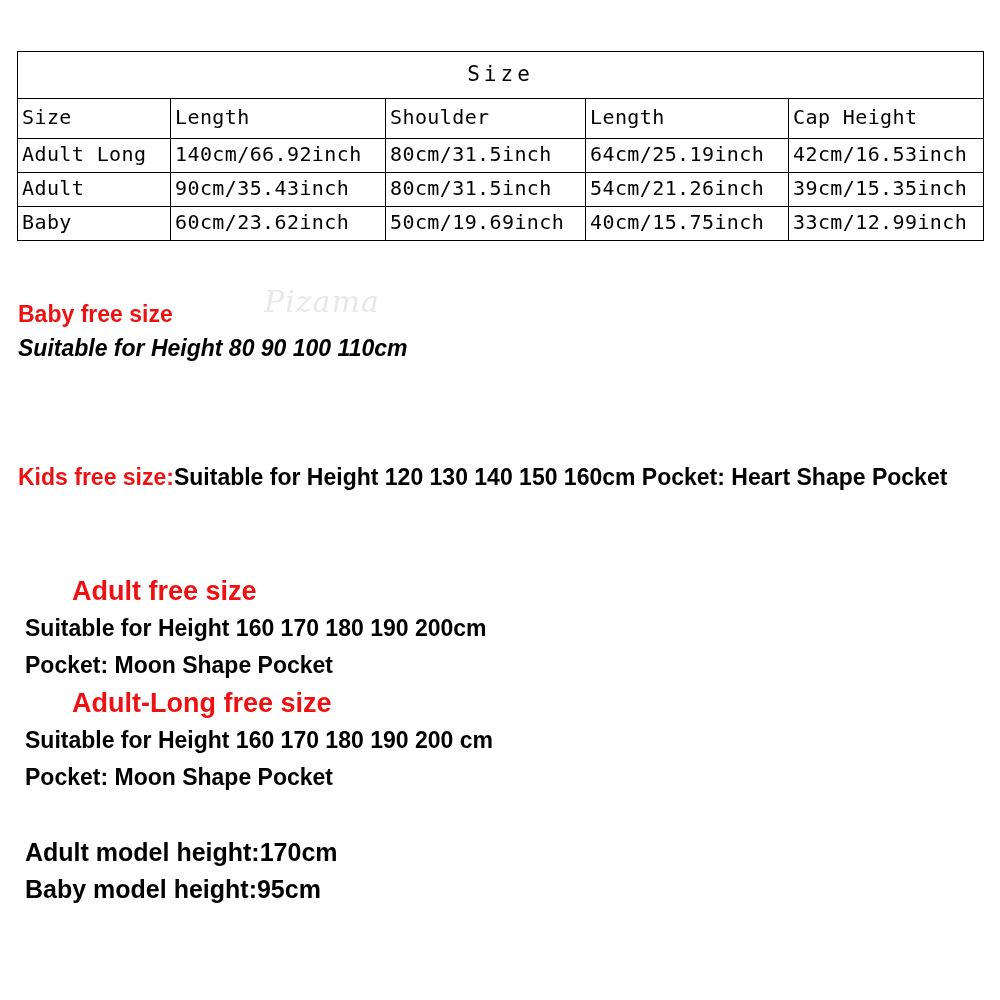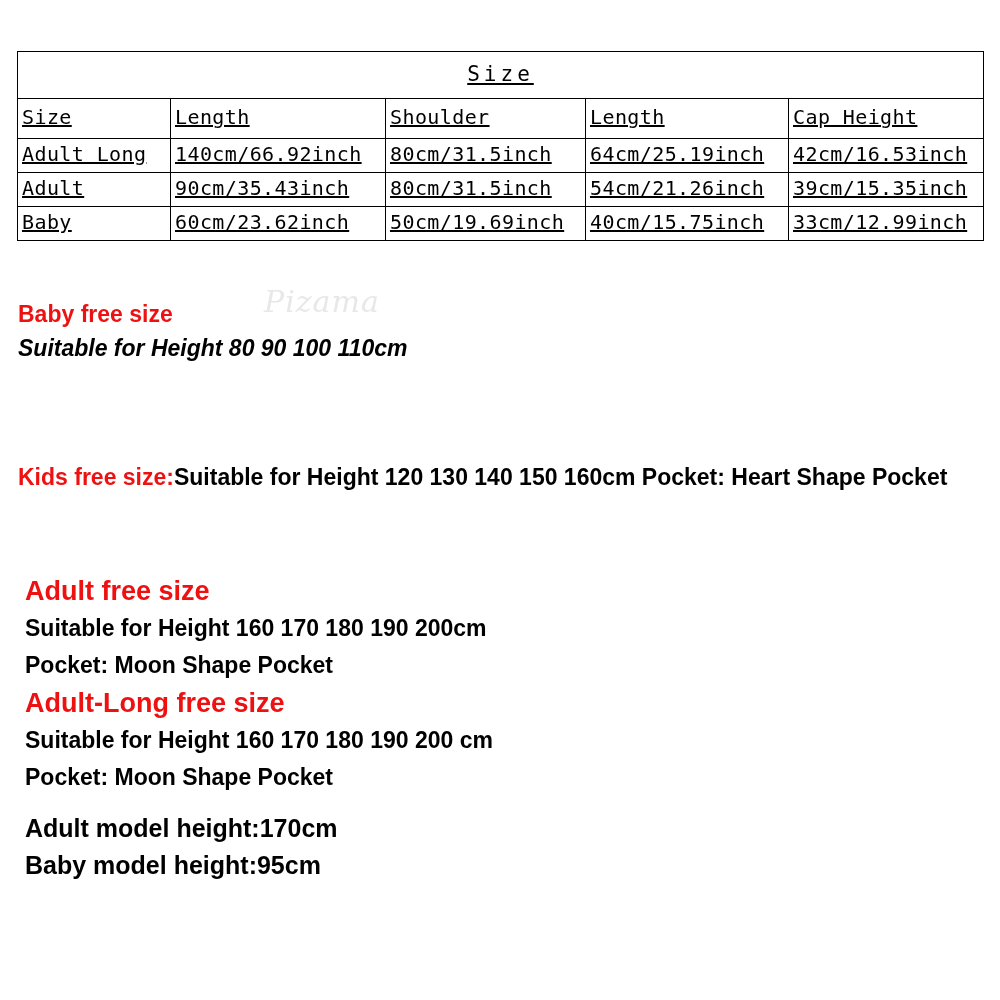--- a/index.html
+++ b/index.html
@@ -20,21 +20,20 @@
     width: 1000px;
     height: 1000px;
   }
 
   
   .size-table-wrap {
     position: absolute;
     left: 17px;
     top: 51px;
     width: 966px;
-    text-decoration: underline;
   }
   table.size-table {
     border-collapse: collapse;
     width: 100%;
     table-layout: fixed;
     font-family: "DejaVu Sans Mono", monospace;
   }
   table.size-table td {
     border: 1px solid #000000;
     padding: 3px 4px 5px 4px;
@@ -111,30 +110,31 @@
 
   .block-adult {
     left: 25px;
     top: 572px;
     width: 955px;
   }
   .block-adult .hdr {
     font-size: 27px;
     line-height: 38px;
     color: #ee1111;
+    margin-left: 47px;
   }
   .block-adult .sub {
     font-size: 23px;
     line-height: 37px;
     color: #000000;
   }
 
   .block-model {
     left: 25px;
-    top: 810px;
+    top: 834px;
     width: 955px;
   }
   .block-model div {
     font-size: 25px;
     line-height: 37px;
     color: #000000;
   }
 </style>
 </head>
 <body>

